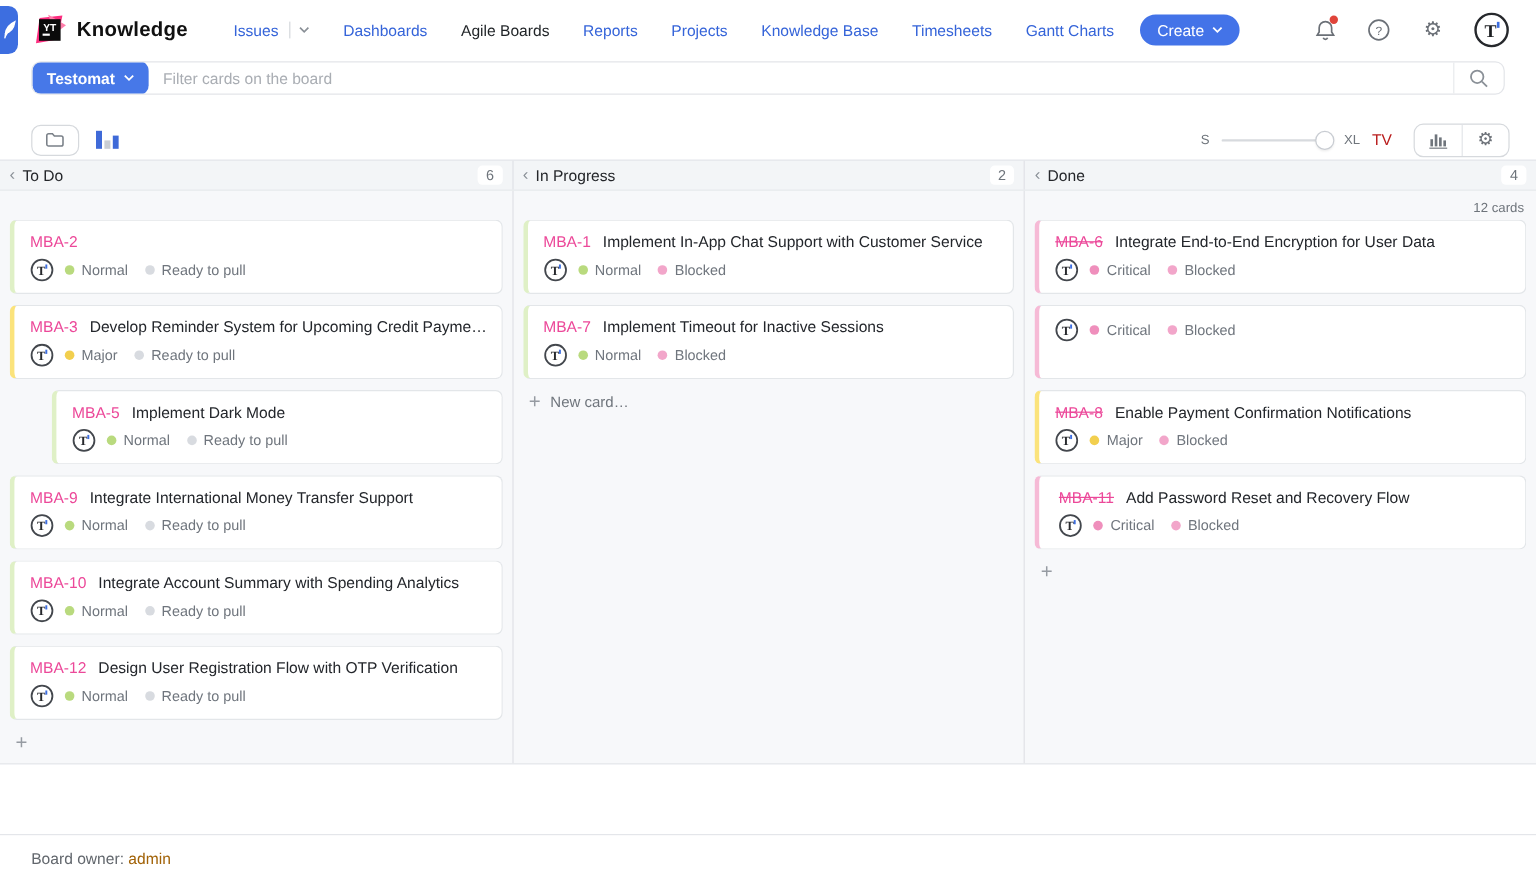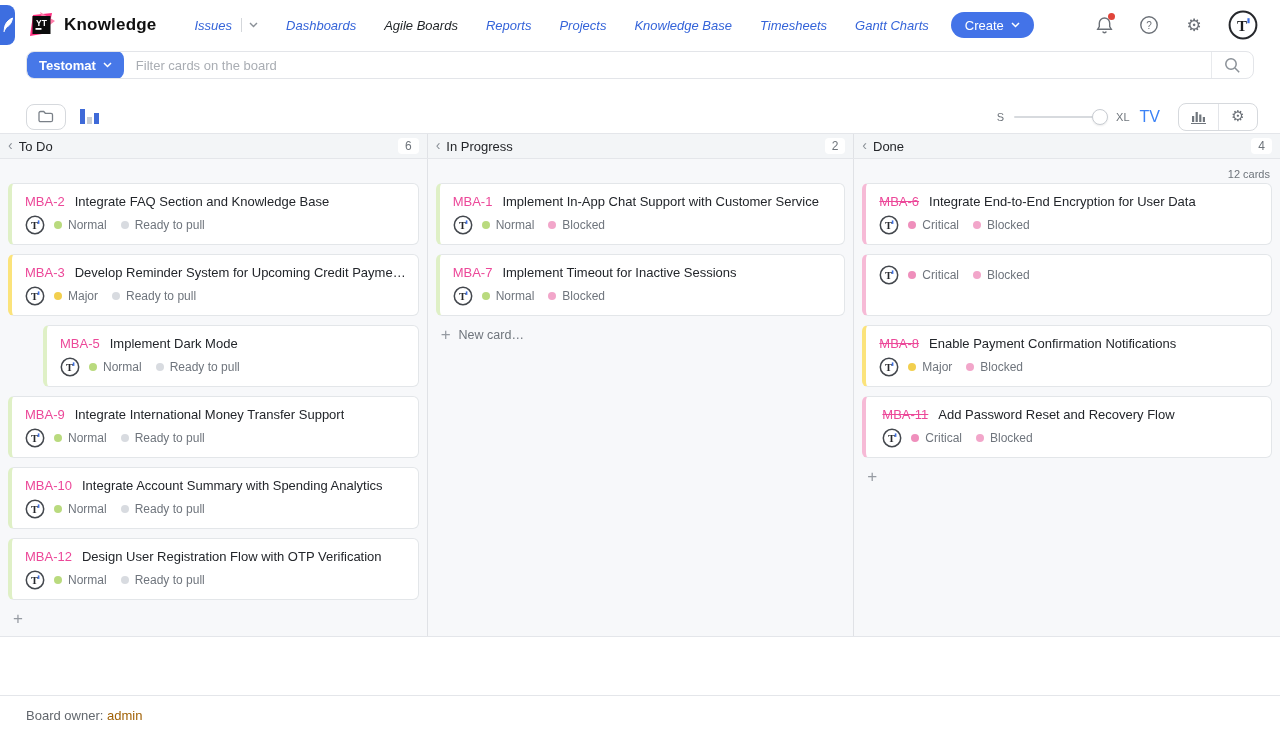--- a/index.html
+++ b/index.html
@@ -6,21 +6,21 @@
   html,body { width:1280px; height:734px; overflow:hidden; background:#fff;
     font-family:"Liberation Sans", sans-serif; color:#23262a; }
 
   
   .topnav { height:50px; display:flex; align-items:center; position:relative; background:#fff; }
   .side-tab { position:absolute; left:0; top:5px; width:15px; height:40px; background:#3d6ee0;
     border-radius:0 8px 8px 0; display:flex; align-items:center; justify-content:center; overflow:hidden; }
   .logo { display:flex; align-items:center; gap:9px; margin-left:28px; }
   .logo-text { font-size:17px; font-weight:700; letter-spacing:.2px; color:#111; }
   .nav-items { display:flex; align-items:center; margin-left:24px; }
-  .nav-group { display:flex; align-items:center; margin:16px 14px;font-style:italic; }
+  .nav-group { display:flex; align-items:center; margin:16px 14px; }
   .nav-item { font-size:13px; color:#3564d9; text-decoration:none; cursor:pointer; white-space:nowrap; }
   .nav-item.active { color:#1f2326; }
   .vdiv { width:1px; height:14px; background:#d4d7db; margin:0 7px 0 9px; }
   .chev-gray { color:#8a9097; display:flex; }
   .create-btn { margin-left:8px; background:#4373e8; color:#fff; border:none; border-radius:16px;
     height:26px; padding:0 14px; font-size:13px; display:flex; align-items:center; gap:7px; cursor:pointer;
     font-family:"Liberation Sans", sans-serif; }
   .nav-right { margin-left:auto; display:flex; align-items:center; gap:23px; padding-right:22px; }
   .icon-btn { position:relative; display:flex; align-items:center; justify-content:center;
     width:22px; height:22px; color:#6b7077; cursor:pointer; background:none; border:none; }
@@ -48,21 +48,21 @@
   .btn-outline { height:26px; border:1px solid #d6d9dd; border-radius:8px; background:#fff;
     display:flex; align-items:center; justify-content:center; cursor:pointer; }
   .folder-btn { width:40px; }
   .chart-toggle { border:none; background:none; cursor:pointer; display:flex; align-items:flex-end; }
   .tool-right { margin-left:auto; display:flex; align-items:center; }
   .size-label { font-size:11px; color:#6f757c; }
   .slider { position:relative; width:92px; height:16px; margin:0 10px; cursor:pointer; }
   .slider-track { position:absolute; top:7px; left:0; right:0; height:2px; background:#d7dade; border-radius:1px; }
   .slider-handle { position:absolute; top:0; right:-2px; width:16px; height:16px; border-radius:50%;
     background:#fff; border:1px solid #c8ccd2; box-shadow:0 1px 2px rgba(0,0,0,.08); }
-  .tv-btn { font-size:16px; color:#3b82f6; background:none; border:none; margin:0 18px 0 10px;
+  .tv-btn { font-size:13px; color:#b91c1c; background:none; border:none; margin:0 18px 0 10px;
     cursor:pointer; font-family:"Liberation Sans", sans-serif; }
   .seg { display:flex; height:28px; border:1px solid #d6d9dd; border-radius:8px; overflow:hidden; background:#fff; }
   .seg-btn { width:39px; display:flex; align-items:center; justify-content:center; background:none;
     border:none; cursor:pointer; }
   .seg-btn + .seg-btn { border-left:1px solid #e3e5e9; }
 
   
   .col-headers { height:26px; display:grid; grid-template-columns:1fr 1fr 1fr;
     background:#f3f5f7; border-top:1px solid #e4e6ea; border-bottom:1px solid #e4e6ea; }
   .col-h { display:flex; align-items:center; padding:0 8px 0 6px; }
@@ -255,21 +255,20 @@
       <span class="count">4</span>
     </div>
   </div>
 
 <div class="board">
   <span class="total">12 cards</span>
   <div id="board-cols" style="display:contents"><div class="col">
         <div class="card" style="border-left-color: rgb(223, 240, 198);">
           <div class="card-top">
             <span class="cid">MBA-2</span>
-            <span class="ctitle">Integrate FAQ Section and Knowledge Base</span>
           </div>
           <div class="card-bot">
             <span class="avatar">
               <svg width="20" height="20" viewBox="0 0 20 20">
                 <circle cx="10" cy="10" r="8.7" fill="#fff" stroke="#43474d" stroke-width="1.5"></circle>
                 <text x="9.4" y="13.8" font-size="10.5" font-weight="bold" text-anchor="middle" fill="#26282c" font-family="Liberation Serif, serif">T</text>
                 <rect x="12.8" y="5.4" width="1.6" height="3.5" fill="#3d6ee0"></rect>
               </svg>
             </span>
             <span class="dot" style="background: rgb(185, 218, 126);"></span>

